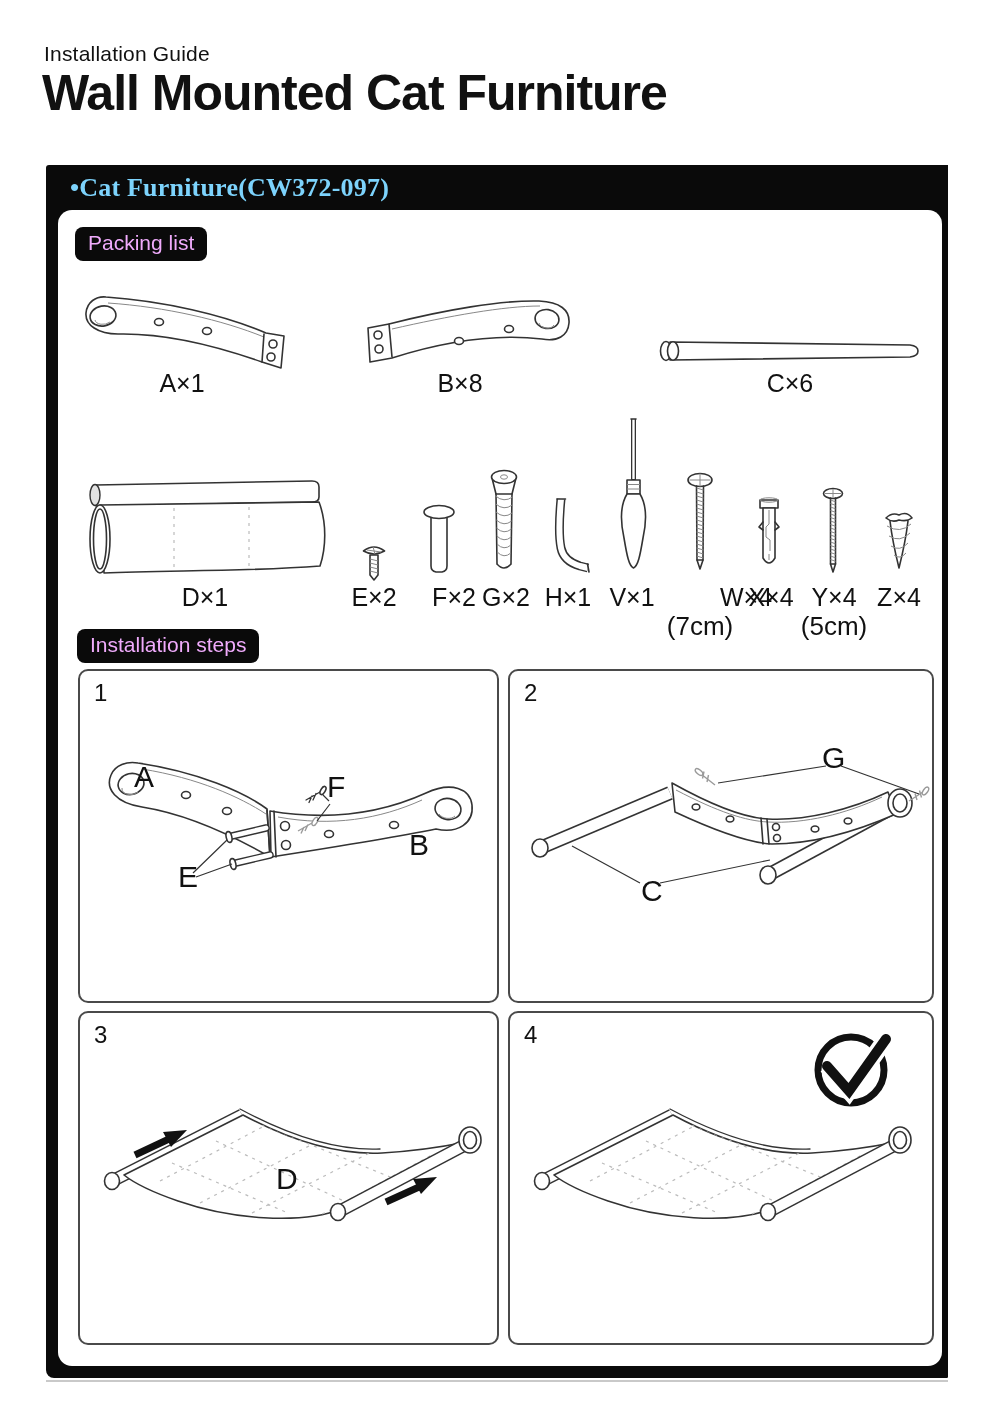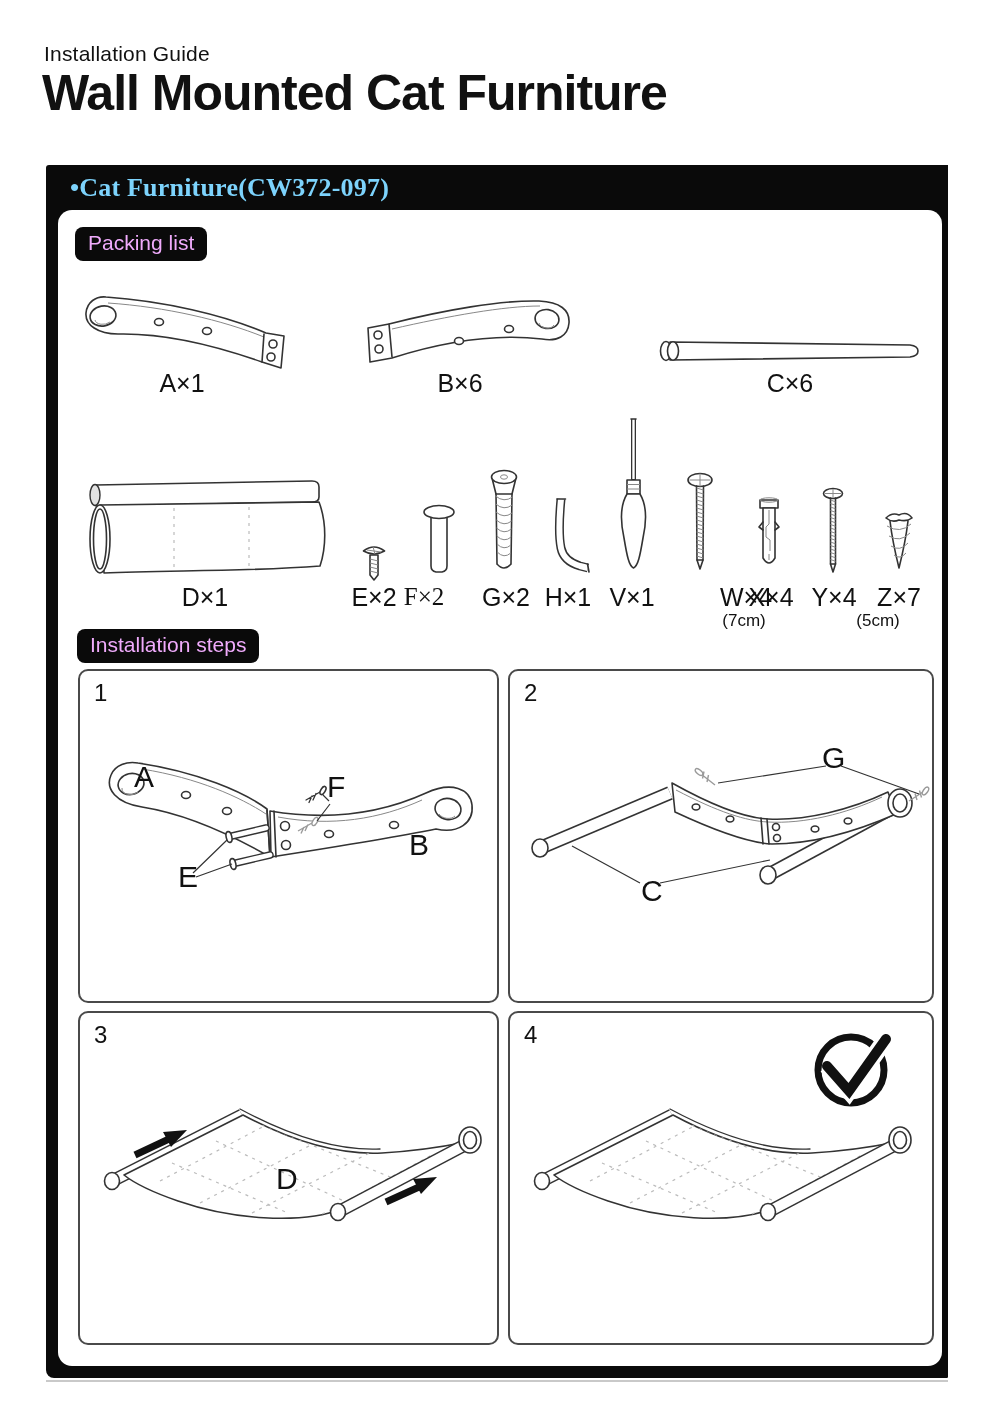--- a/index.html
+++ b/index.html
@@ -7,21 +7,21 @@
         font-family:"Liberation Sans",sans-serif;color:#111;}
   .abs{position:absolute;}
   .kicker{left:44px;top:42px;font-size:21px;letter-spacing:.2px;}
   .title{left:42px;top:64px;font-size:50px;font-weight:bold;letter-spacing:-1px;}
   .panel{left:46px;top:165px;width:907px;height:1213px;background:#0a0a0a;border-radius:3px 3px 8px 8px;}
   .panel-header{position:absolute;left:24px;top:8px;color:#7dd3fc;font-size:26px;font-weight:bold;letter-spacing:.2px;font-family:Liberation Serif, serif;}
   .panel-inner{position:absolute;left:12px;top:45px;width:884px;height:1156px;background:#fff;border-radius:14px;}
   .shadow-line{left:46px;top:1380px;width:915px;height:2px;background:#c9c9c9;}
   .tag{background:#0a0a0a;color:#f0abfc;font-size:21px;padding:4px 13px 6px 13px;border-radius:8px;white-space:nowrap;}
   .plabel{font-size:25px;transform:translateX(-50%);white-space:nowrap;}
-  .pnote{font-size:17px;transform:translateX(-50%);white-space:nowrap;margin-left:44px;}
+  .pnote{font-size:26px;transform:translateX(-50%);white-space:nowrap;}
   .stepbox{border:2px solid #4a4a4a;border-radius:10px;background:#fff;}
   .stepnum{position:absolute;left:14px;top:8px;font-size:24px;}
   .art{position:absolute;left:0;top:0;width:100%;height:100%;}
   svg text{font-family:"Liberation Sans",sans-serif;}
   .callout{font-size:30px;fill:#111;}
   .ln{fill:none;stroke:#333;stroke-width:1.6;stroke-linecap:round;stroke-linejoin:round;}
   .fw{fill:#fff;stroke:#333;stroke-width:1.6;stroke-linejoin:round;}
   .tn{fill:none;stroke:#888;stroke-width:1;}
   .ld{fill:none;stroke:#333;stroke-width:1.2;}
   .gy{fill:none;stroke:#9a9a9a;stroke-width:1.4;}
@@ -66,21 +66,21 @@
       <path class="tn" d="M28 33 C85 20 140 10 176 10"></path>
       <path class="ln" d="M25 28 L28 61"></path>
       <ellipse class="fw" cx="183" cy="23" rx="12" ry="9.5" transform="rotate(8 183 23)"></ellipse>
       <path class="tn" d="M175 27 A8 6 8 0 0 190 29"></path>
       <ellipse class="fw" cx="95" cy="45" rx="4.5" ry="3.5"></ellipse>
       <ellipse class="fw" cx="145" cy="33" rx="4.5" ry="3.5"></ellipse>
       <circle class="fw" cx="14" cy="39" r="4"></circle>
       <circle class="fw" cx="15" cy="53" r="4"></circle>
     </svg>
   </div>
-  <div class="abs plabel" style="left:460px;top:369px;">B×6</div>
+  <div class="abs plabel" style="left:460px;top:369px;">B×8</div>
 
   <div class="abs" style="left:650px;top:336px;width:275px;height:30px;">
     <svg class="art" viewBox="0 0 275 30">
       <path class="fw" d="M20 6 L260 9 Q268 10 268 15 Q268 20 260 21 L20 24 Z"></path>
       <ellipse class="fw" cx="16" cy="15" rx="5.5" ry="9.5"></ellipse>
       <ellipse class="fw" cx="23" cy="15" rx="5.5" ry="9.2"></ellipse>
     </svg>
   </div>
   <div class="abs plabel" style="left:790px;top:369px;">C×6</div>
 
@@ -105,21 +105,21 @@
     </svg>
   </div>
   <div class="abs plabel" style="left:374px;top:583px;">E×2</div>
 
   <div class="abs" style="left:422px;top:500px;width:34px;height:76px;">
     <svg class="art" viewBox="0 0 34 76">
       <path class="fw" d="M9 14 L9 66 Q9 71 14 72 L20 72 Q25 71 25 66 L25 14 Z"></path>
       <ellipse class="fw" cx="17" cy="12" rx="15" ry="6.5"></ellipse>
     </svg>
   </div>
-  <div class="abs plabel" style="left:424px;top:583px;font-family:Liberation Serif, serif;">F×2</div>
+  <div class="abs plabel" style="left:454px;top:583px;">F×2</div>
 
   <div class="abs" style="left:489px;top:468px;width:30px;height:110px;">
     <svg class="art" viewBox="0 0 30 110">
       <path class="fw" d="M3.5 12 L7 26 L23 26 L26.5 12 Z"></path>
       <ellipse class="fw" cx="15" cy="9" rx="12.5" ry="6.5"></ellipse>
       <ellipse class="tn" cx="15" cy="9" rx="3.5" ry="2.2" fill="none"></ellipse>
       <path class="ln" d="M7 26 L8 96 M23 26 L22 96"></path>
       <path class="tn" d="M6.5 28 Q15 35 23.5 29 M6.8 36 Q15 43 23.2 37 M7 44 Q15 51 23 45 M7.3 52 Q15 59 22.7 53 M7.5 60 Q15 67 22.5 61 M7.8 68 Q15 75 22.2 69 M8 76 Q15 83 22 77 M8.2 84 Q15 91 21.8 85"></path>
       <path class="fw" d="M8 96 Q15 104 22 96"></path>
     </svg>
@@ -182,21 +182,21 @@
   <div class="abs plabel" style="left:834px;top:583px;">Y×4</div>
   <div class="abs pnote" style="left:834px;top:611px;">(5cm)</div>
 
   <div class="abs" style="left:883px;top:510px;width:32px;height:64px;">
     <svg class="art" viewBox="0 0 32 64">
       <path class="fw" d="M3 8 Q9 2 16 5 Q24 1 29 8 Q24 12 16 10 Q9 13 3 8 Z"></path>
       <path class="ln" d="M7 11 C9 28 13 46 16 58 M25 11 C23 28 19 46 16 58"></path>
       <path class="tn" d="M4 16 Q17 24 28 14 M6 26 Q17 33 27 23 M8 36 Q17 42 25 33 M11 45 Q17 50 23 43"></path>
     </svg>
   </div>
-  <div class="abs plabel" style="left:899px;top:583px;">Z×7</div>
+  <div class="abs plabel" style="left:899px;top:583px;">Z×4</div>
 
   <div class="abs tag" style="left:77px;top:629px;">Installation steps</div>
 
   <div class="abs stepbox" style="left:78px;top:669px;width:417px;height:330px;">
     <svg class="art" viewBox="0 0 417 330">
 
       <path class="fw" d="M58 92 C118 101 164 121 187 138 L190 186 C150 163 106 143 62 136 C36 132 25 118 31 104 C35 94 47 90 58 92 Z"></path>
       <path class="tn" d="M62 98 C118 107 160 126 186 143"></path>
       <ellipse class="fw" cx="51" cy="113" rx="13" ry="10.5" transform="rotate(-12 51 113)"></ellipse>
       <path class="tn" d="M42 117 A9.5 7 -12 0 0 58 121"></path>

